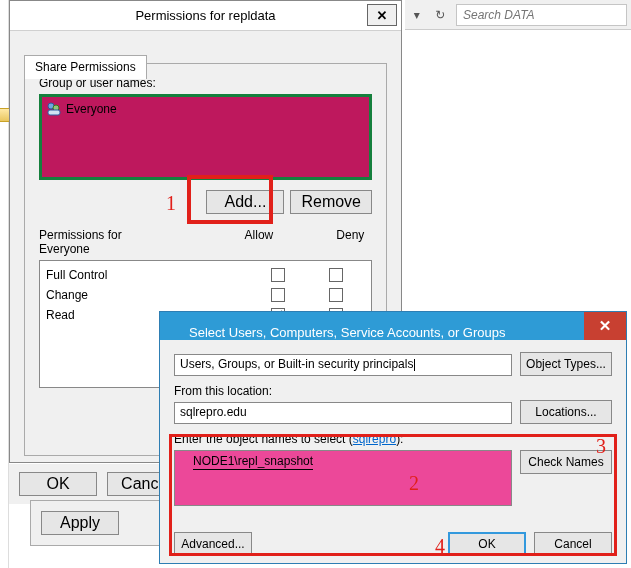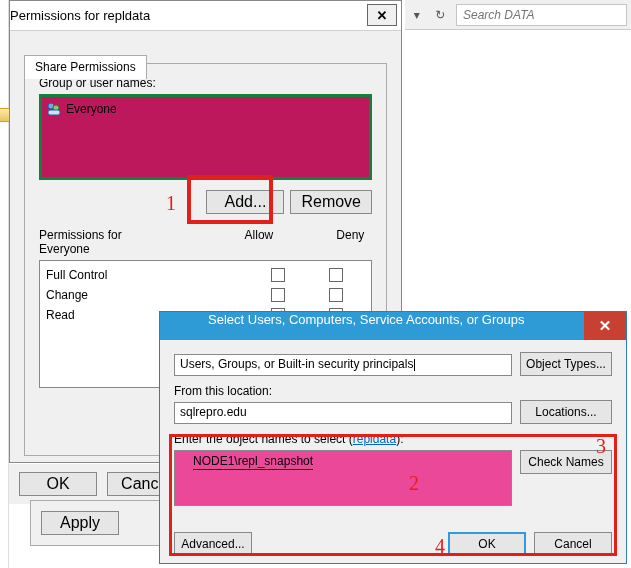--- a/index.html
+++ b/index.html
@@ -56,21 +56,21 @@
     position: absolute;
     left: 9px; top: 0;
     width: 393px; height: 463px;
     background: #f0f0f0;
     border: 1px solid #888;
   }
   .perm-title {
     height: 30px;
     background: #fff;
     border-bottom: 1px solid #d0d0d0;
-    display: flex; align-items: center; 
+    display: flex; align-items: center; justify-content: center;
     position: relative;
     font-size: 13px;
   }
   .perm-close {
     position: absolute; right: 4px; top: 3px;
     width: 30px; height: 22px;
     border: 1px solid #666;
     background: #f0f0f0;
     display:flex;align-items:center;justify-content:center;
     font-family: Arial, sans-serif;
@@ -185,22 +185,22 @@
     position:absolute;
     left: 159px; top: 311px;
     width: 468px; height: 253px;
     background: #f0f0f0;
     border: 1px solid #2e7eb3;
   }
   .sel-title {
     height: 28px;
     background: #2e9bd6;
     color: #fff;
-    display:flex; align-items:flex-start;
-    padding-left: 48px;
+    display:flex; align-items:flex-end;
+    padding-left: 29px;
     font-size: 13px;
     position:relative;
   }
   .sel-close {
     position:absolute; right:0; top:0;
     width: 42px; height: 100%;
     background: #c84031;
     color:#fff;
     display:flex;align-items:center;justify-content:center;
     font-family: Arial, sans-serif;
@@ -340,21 +340,21 @@
       <div class="sel-col">
         <div>From this location:</div>
         <div class="txt ro">sqlrepro.edu</div>
       </div>
       <div class="sel-btn">Locations...</div>
     </div>
 
     <div class="sel-row" style="align-items:flex-start">
       <div class="sel-col">
         <div>
-          <span>Enter the object names to select (</span><a class="link">repldata</a><span>):</span>
+          <span>Enter the object names to select (</span><a class="link">sqlrepro</a><span>):</span>
         </div>
         <div class="objnames">
           <span class="underline-sel">NODE1\repl_snapshot</span>
         </div>
       </div>
       <div style="display:flex;flex-direction:column;gap:6px;padding-top:18px">
         <div class="sel-btn">Check Names</div>
       </div>
     </div>
 

